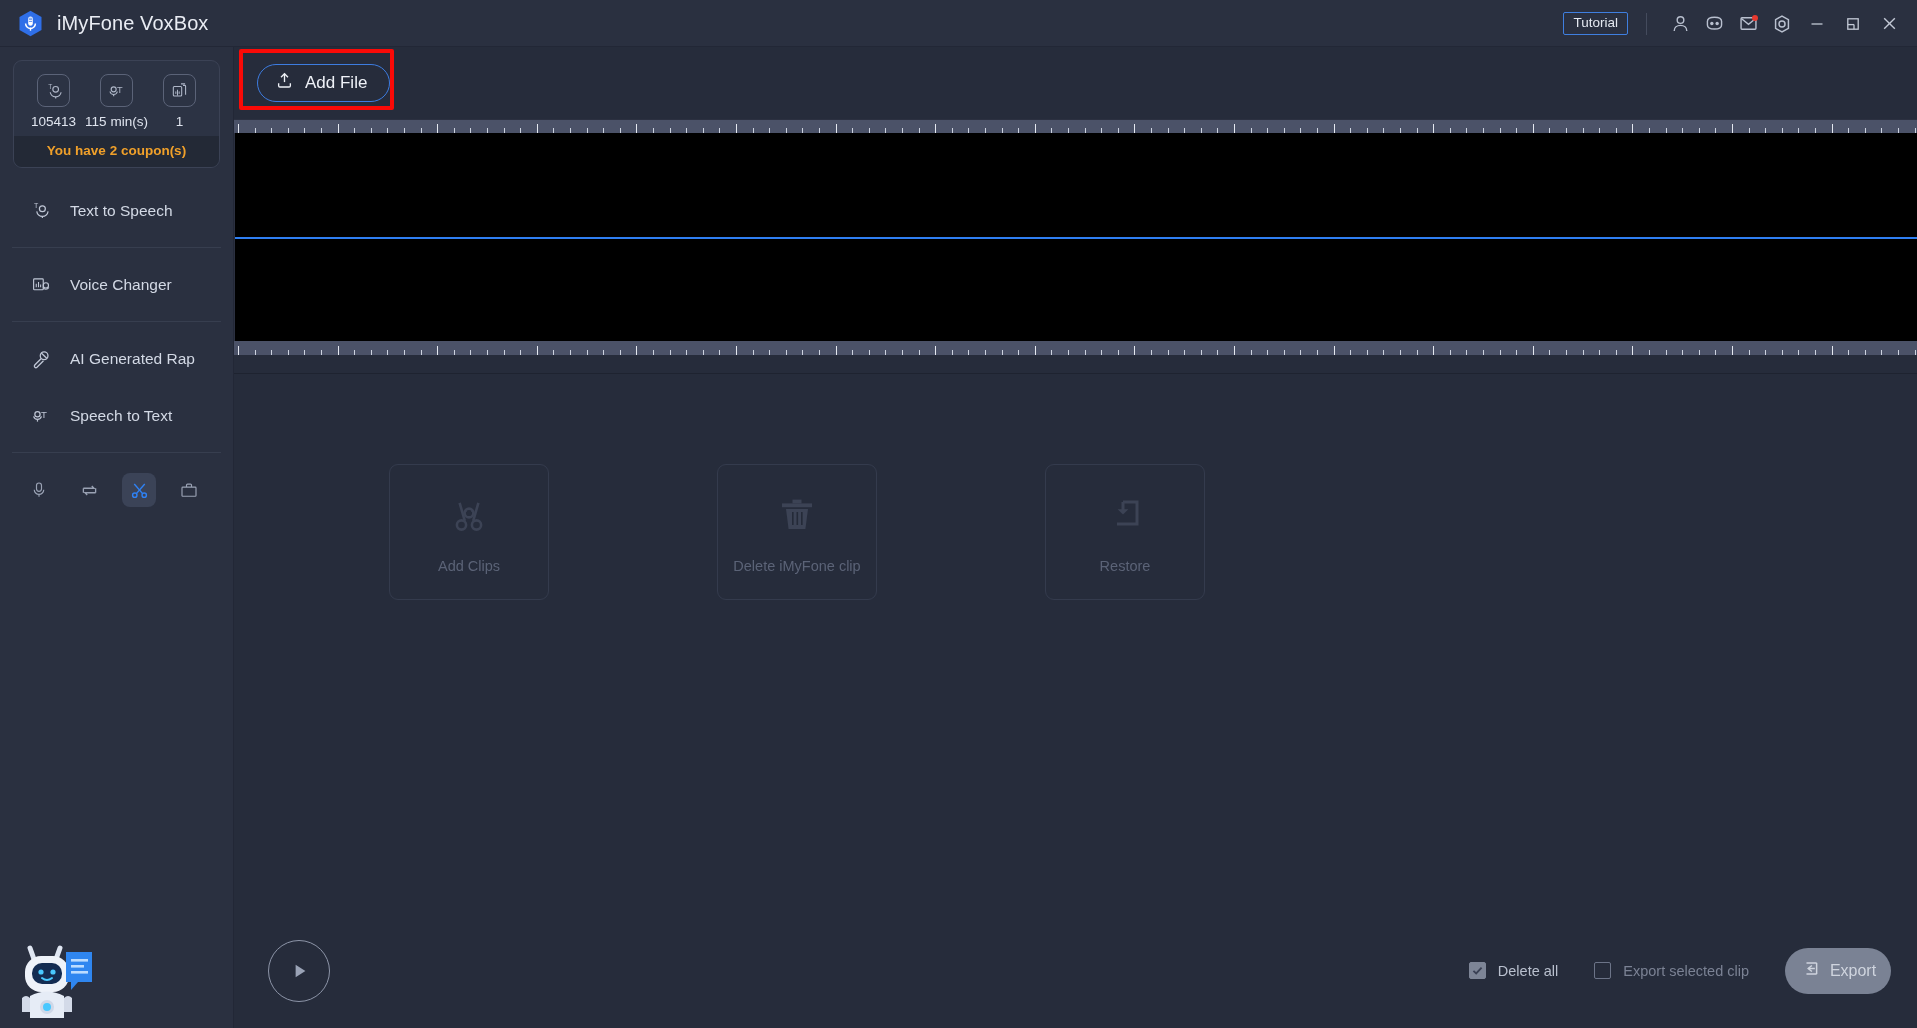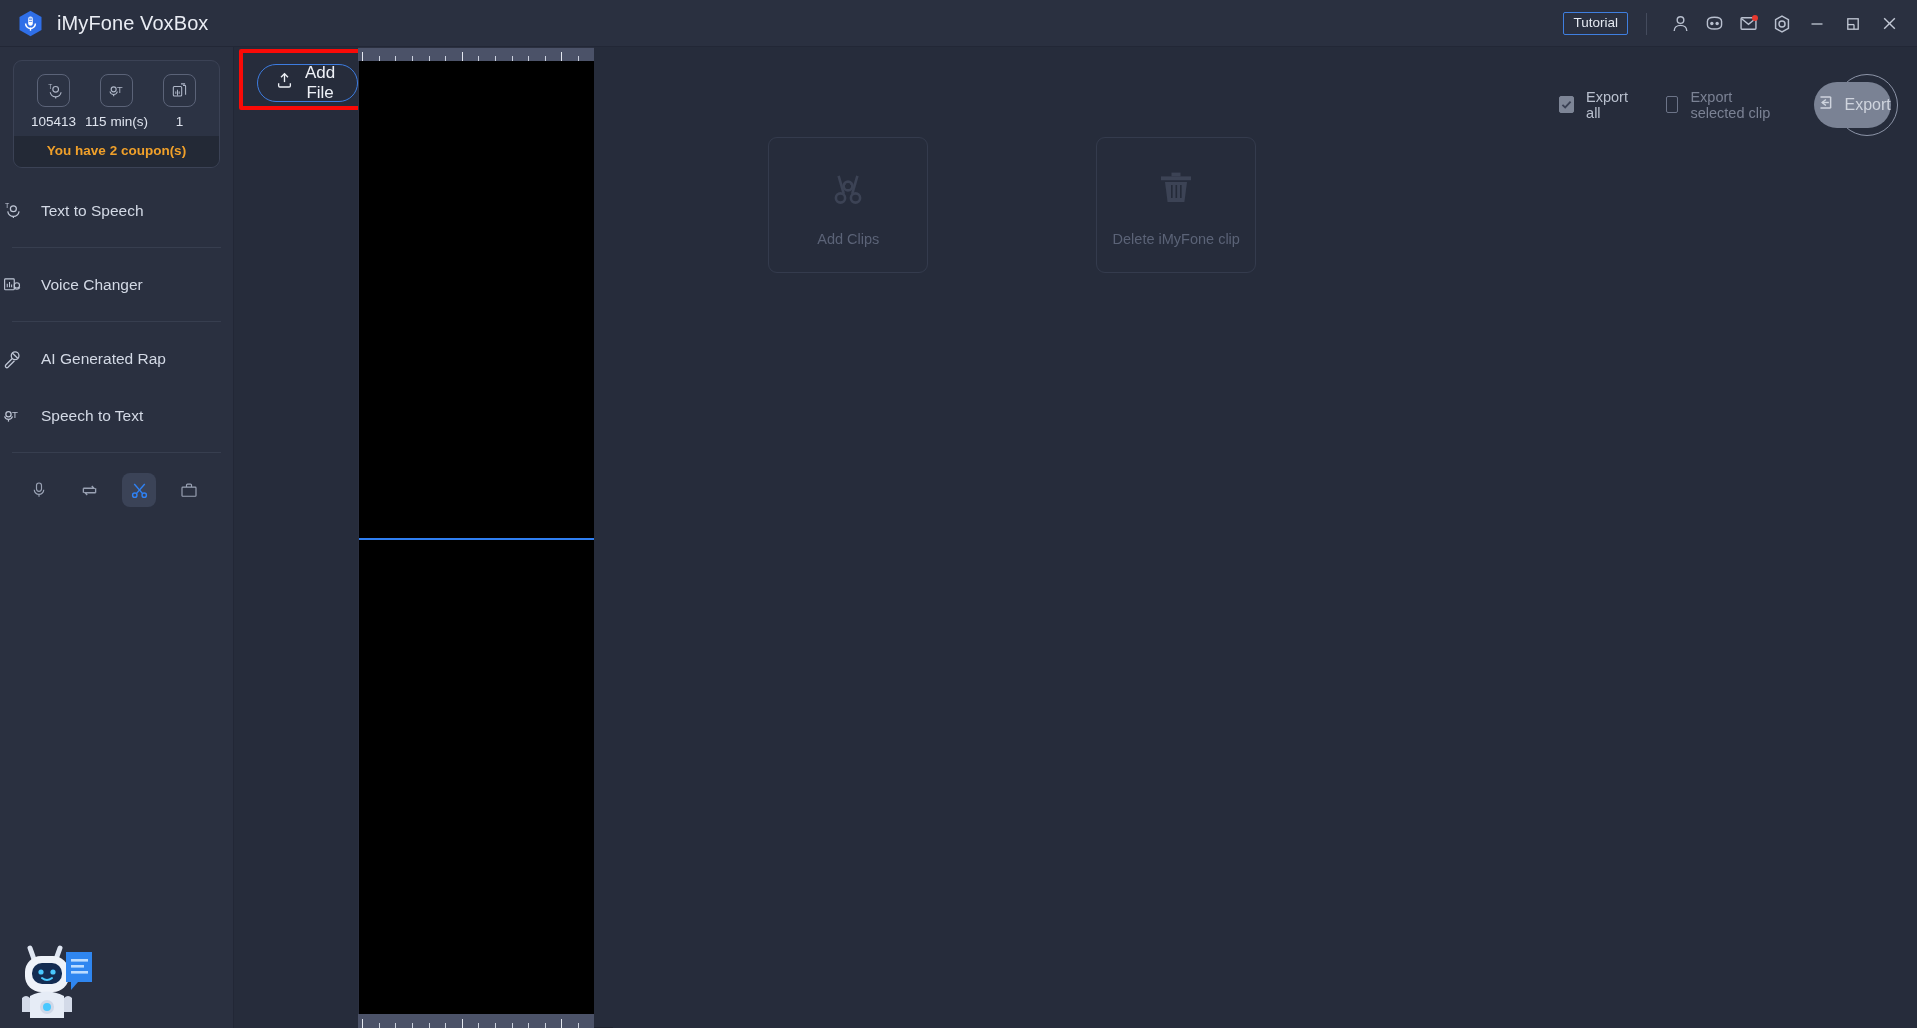--- a/index.html
+++ b/index.html
@@ -97,20 +97,21 @@
     padding: 7px 0 9px 0;
     font-size: 13.5px;
     color: #f0a02a; font-weight: bold;
     cursor: pointer;
   }
 
   .nav { margin-top: 14px; }
   .nav-item {
     height: 57px;
     display:flex; align-items:center;
+    padding-left: 29px;
     cursor: pointer;
     color:#c5ccda;
   }
   .nav-item .ni-icon { width: 24px; display:flex; align-items:center; justify-content:center; color:#c0c7d6;}
   .nav-item .ni-label { margin-left: 17px; font-size: 15.5px; color:#d3d9e5; }
   .nav-sep { height:1px; background:#373e4f; margin: 8px 12px 8px 12px; }
 
   .tool-row {
     display:flex; align-items:center;
     padding: 12px 0 0 22px; gap: 16px;
@@ -118,21 +119,21 @@
   .tool-btn {
     width: 34px; height: 34px; border-radius: 8px;
     display:flex; align-items:center; justify-content:center;
     cursor:pointer; color:#9aa2b4;
   }
   .tool-btn.active { background:#3b4357; color:#2f82f5; }
 
   .mascot { position:absolute; left: 8px; bottom: 8px; width: 86px; height: 92px; cursor:pointer; }
 
   
-  .main { flex: 1 1 auto; display:flex; flex-direction:row; min-width:0; background:#262c3b;}
+  .main { flex: 1 1 auto; display:flex; flex-direction:column; min-width:0; background:#262c3b;}
 
   .toolbar {
     height: 72px; flex:0 0 72px;
     display:flex; align-items:center;
     position: relative;
     background:#262c3b;
   }
   .addfile-highlight {
     position:absolute; left: 5px; top: 2px;
     width: 155px; height: 61px;
@@ -715,38 +716,48 @@
                 <path d="M13 19h22l-2.6 20H15.6z" fill="currentColor"></path>
                 <rect x="19" y="22" width="1.6" height="13" fill="#242a38"></rect>
                 <rect x="23.5" y="22" width="1.6" height="13" fill="#242a38"></rect>
                 <rect x="28" y="22" width="1.6" height="13" fill="#242a38"></rect>
               </svg>
             </span>
             <span class="cc-label">Delete iMyFone clip</span>
           </div>
 
 
+          <div class="clip-card">
+            <span class="cc-icon">
+              <svg width="48" height="48" viewBox="0 0 48 48" fill="none" stroke="currentColor" stroke-width="3">
+                <path d="M22 12h14v22H16"></path>
+                <path d="M22 12v10"></path>
+                <path d="M16.6 19.2 22 24.6l5.4-5.4" fill="currentColor" stroke="none"></path>
+              </svg>
+            </span>
+            <span class="cc-label">Restore</span>
+          </div>
         </div>
       </div>
 
       <div class="bottombar">
         <div class="play-btn">
           <svg width="24" height="24" viewBox="0 0 24 24">
             <path d="M8.6 5.8 18.4 12 8.6 18.2z" fill="currentColor"></path>
           </svg>
         </div>
 
         <div class="br-group">
           <div class="chk-wrap">
             <span class="chk checked">
               <svg width="13" height="13" viewBox="0 0 14 14" fill="none" stroke="#3a4154" stroke-width="2">
                 <path d="M2.6 7.4 5.6 10.2 11.4 4"></path>
               </svg>
             </span>
-            <span class="chk-label">Export all</span>
+            <span class="chk-label">Delete all</span>
           </div>
 
           <div class="chk-wrap">
             <span class="chk"></span>
             <span class="chk-label dim">Export selected clip</span>
           </div>
 
           <button class="export-btn">
             <span>
               <svg width="21" height="21" viewBox="0 0 24 24" fill="none" stroke="currentColor" stroke-width="1.7">

